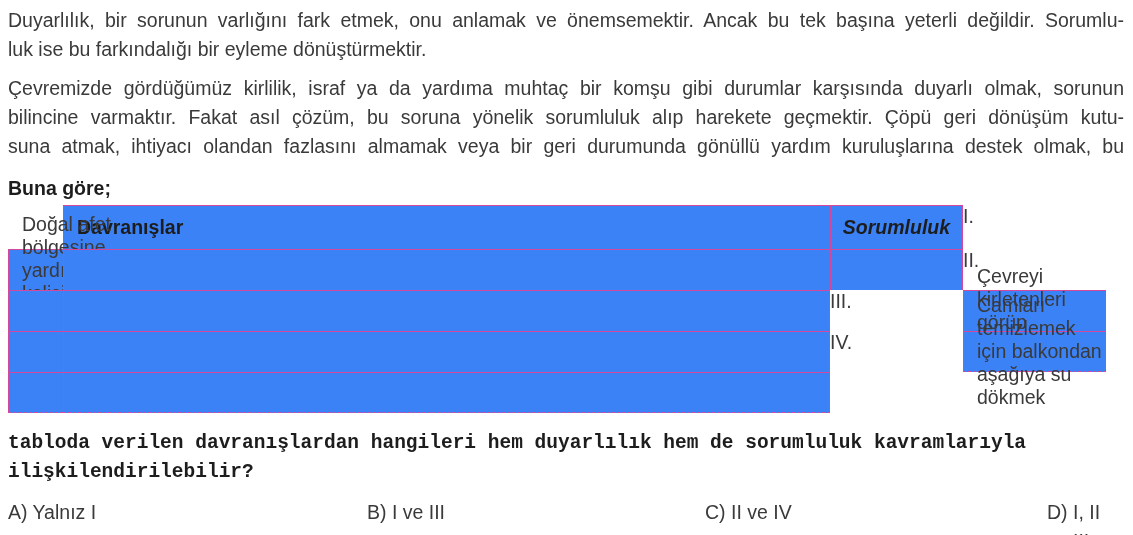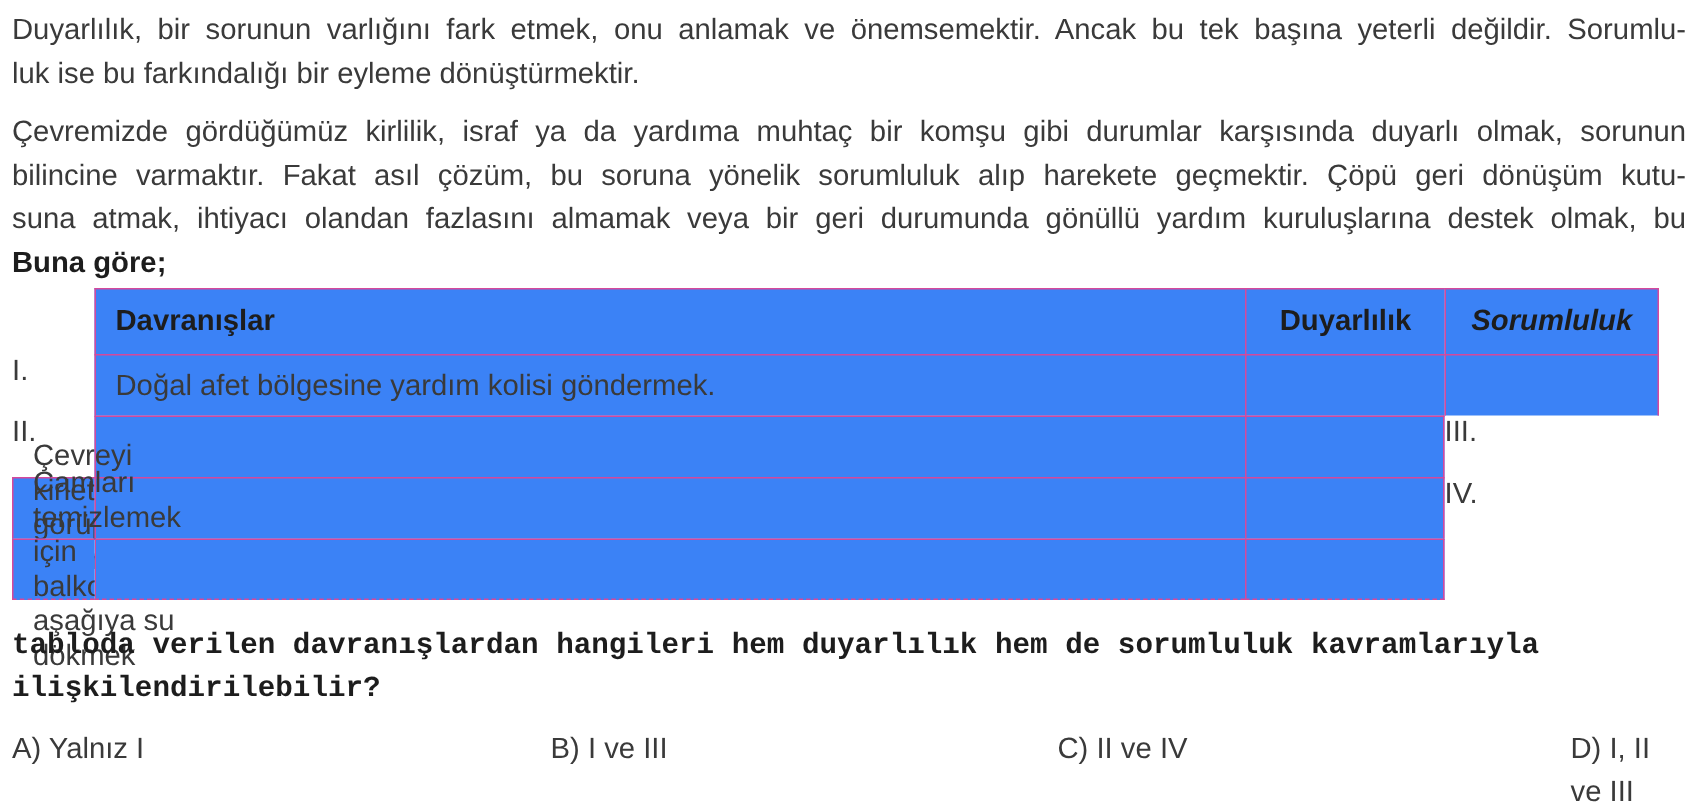--- a/index.html
+++ b/index.html
@@ -12,20 +12,21 @@
   body{
     background:#ffffff;
     font-family:"Liberation Sans", sans-serif;
     color:var(--body-text);
   }
   .page{padding:6px 9px 0 8px;width:1133px;height:535px;}
   .para{font-size:19.5px;line-height:29px;}
   .para + .para{margin-top:10px;}
   .jline{text-align:justify;text-align-last:justify;}
   .lead-in{
+    margin-top:13px;
     font-size:19.5px;line-height:29px;
     font-weight:700;color:var(--bold-text);
   }
   
   .qtable{
     display:grid;
     grid-template-columns:55px 767px 133px 143px;
     grid-template-rows:44px 41px 41px 41px 41px;
     margin-top:2px;
     font-size:19.5px;
@@ -75,21 +76,20 @@
     <div class="jline">bilincine varmaktır. Fakat asıl çözüm, bu soruna yönelik sorumluluk alıp harekete geçmektir. Çöpü geri dönüşüm kutu-</div>
     <div class="jline">suna atmak, ihtiyacı olandan fazlasını almamak veya bir geri durumunda gönüllü yardım kuruluşlarına destek olmak, bu</div>
   </div>
 
   <div class="lead-in">Buna göre;</div>
 
   <div class="qtable">
 
     <div class="num"></div>
     <div class="cell beh th">Davranışlar</div>
-    <div class="cell ctr th">Duyarlılık</div>
     <div class="cell ctr th last-col">Sorumluluk</div>
 
     <div class="num">I.</div>
     <div class="cell beh">Doğal afet bölgesine yardım kolisi göndermek.</div>
     <div class="cell ctr"></div>
     <div class="cell ctr last-col"></div>
 
     <div class="num">II.</div>
     <div class="cell ctr"></div>
     <div class="cell ctr last-col"></div>

